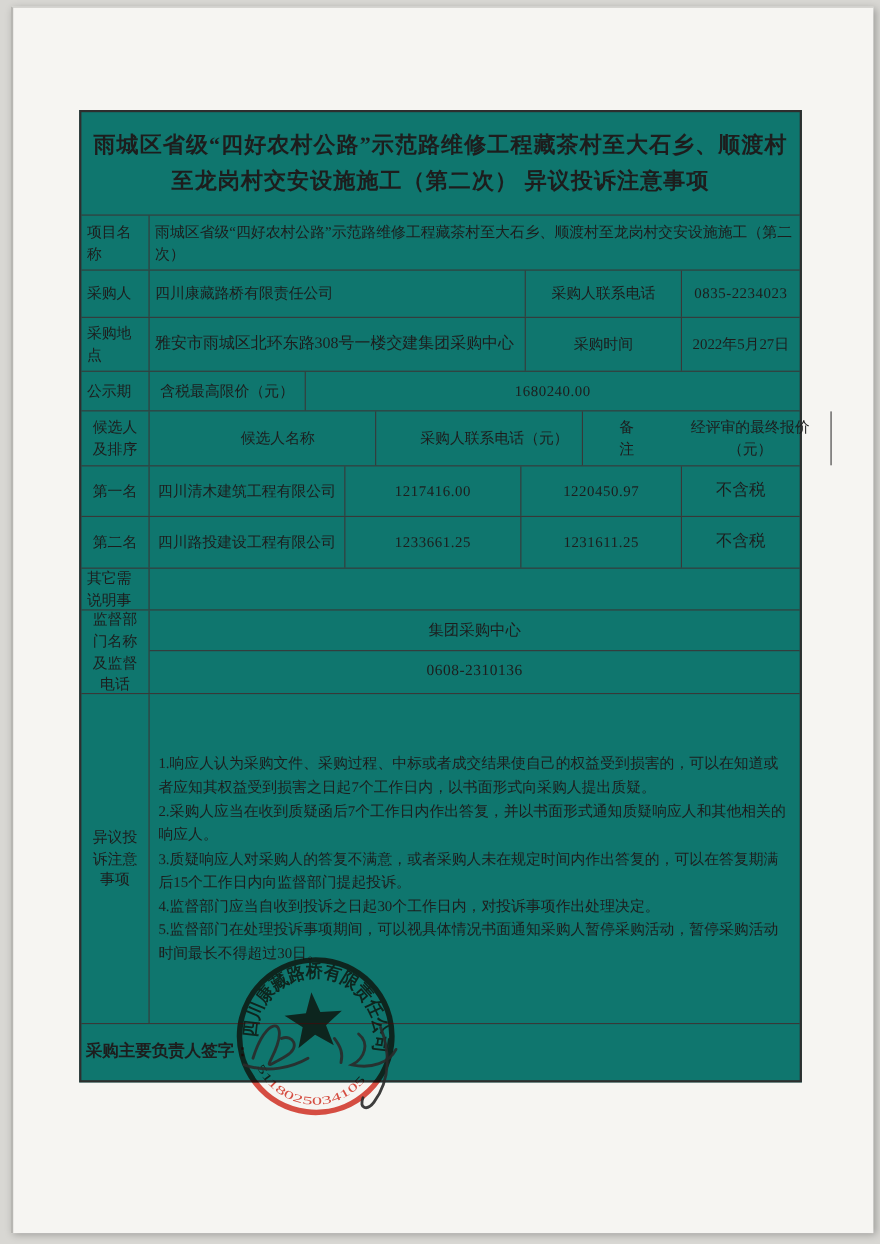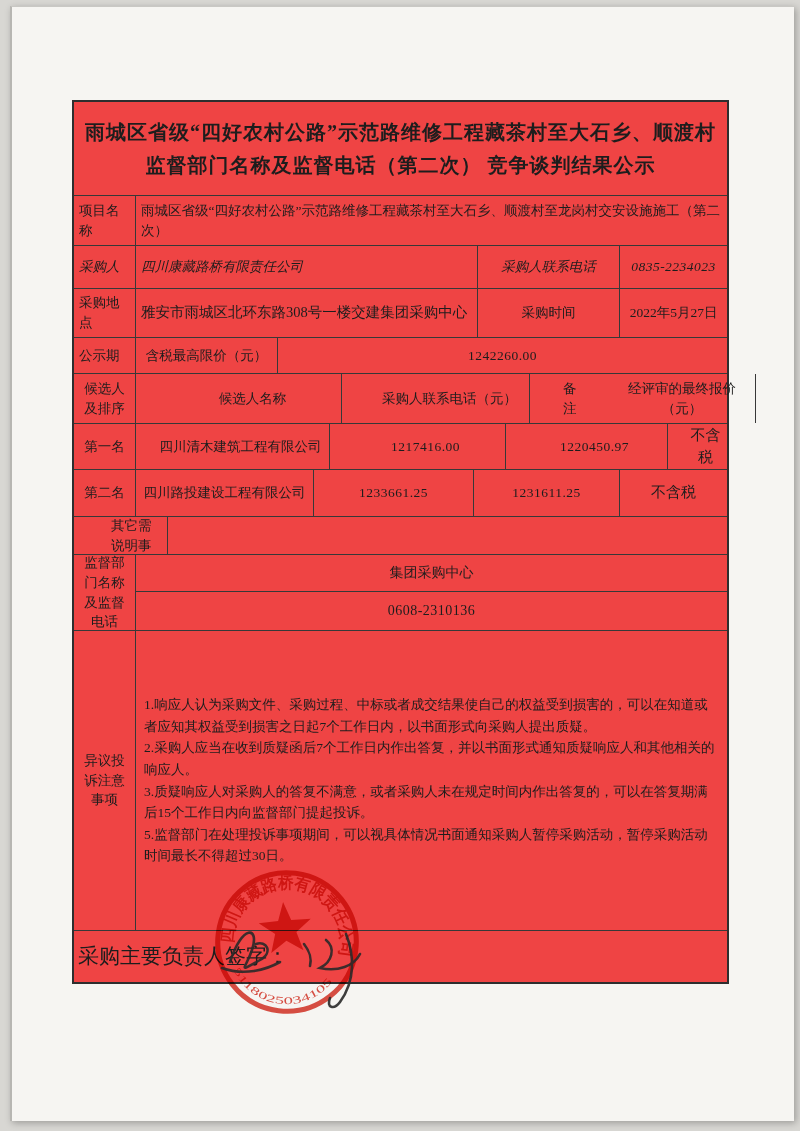--- a/index.html
+++ b/index.html
@@ -11,21 +11,21 @@
   }
   .page{
     position:absolute;left:10px;top:6px;width:782px;height:1114px;
     background:#f6f5f2;
     border-left:2px solid #b7b6b2;
     border-top:1px solid #c9c8c4;
     box-shadow:2px 2px 7px rgba(0,0,0,.28);
   }
   .tbl{
     position:absolute;left:60px;top:93px;width:657px;height:884px;
-    border:2px solid #2e2e2e;background:#ef4444;
+    border:2px solid #2e2e2e;background:#0f766e;
     display:flex;flex-direction:column;box-sizing:border-box;
   }
   .row{display:flex;border-bottom:1.5px solid #383838;box-sizing:border-box;flex:0 0 auto;}
   .row.last{border-bottom:none;flex:1 1 auto;}
   .cell{
     border-right:1.5px solid #383838;box-sizing:border-box;
     display:flex;align-items:center;justify-content:center;
     text-align:center;padding:2px 5px;font-size:13.5px;line-height:1.45;
   }
   .cell.end{border-right:none;}
@@ -46,21 +46,21 @@
   .note-val{font-size:15px;}
   .sup-right{flex:1 1 auto;display:flex;flex-direction:column;}
   .sup-sub{display:flex;align-items:center;justify-content:center;font-size:14px;}
   .sup-sub.first{height:37px;border-bottom:1.5px solid #383838;box-sizing:border-box;}
   .sup-sub.second{flex:1;}
   .notices-cell{
     flex:1;border-right:none;display:flex;flex-direction:column;justify-content:center;
     text-align:left;padding:8px 10px 8px 8px;font-size:13.5px;line-height:1.6;
   }
   .notices-cell p{margin:0;}
-  .sig-cell{font-size:21px;padding-left:4px;}
+  .sig-cell{font-size:15px;padding-left:4px;font-weight:bold;}
   .seal{
     position:absolute;left:163px;top:823px;width:224px;height:224px;
     mix-blend-mode:multiply;opacity:.88;
     transform:rotate(7deg);
     pointer-events:none;
   }
   .sig{
     position:absolute;left:196px;top:903px;width:210px;height:110px;
     pointer-events:none;
   }
@@ -68,92 +68,93 @@
 </head>
 <body>
 
 <div class="page">
 
   <div class="tbl">
 
     <div class="row" style="height:94px;">
       <div class="title-cell">
         <div>雨城区省级“四好农村公路”示范路维修工程藏茶村至大石乡、顺渡村</div>
-        <div>监督部门名称及监督电话（第二次） 竞争谈判结果公示</div>
+        <div>至龙岗村交安设施施工（第二次） 异议投诉注意事项</div>
       </div>
     </div>
 
     <div class="row" style="height:50px;">
       <div class="cell left w-label">项目名称</div>
       <div class="cell left grow end">雨城区省级“四好农村公路”示范路维修工程藏茶村至大石乡、顺渡村至龙岗村交安设施施工（第二次）</div>
     </div>
 
-    <div class="row" style="height:43px;font-style:italic;">
+    <div class="row" style="height:43px;">
       <div class="cell left w-label">采购人</div>
       <div class="cell left w-b2">四川康藏路桥有限责任公司</div>
       <div class="cell w-b3">采购人联系电话</div>
       <div class="cell grow end num">0835-2234023</div>
     </div>
 
     <div class="row" style="height:49px;">
       <div class="cell left w-label">采购地点</div>
       <div class="cell left w-b2 addr">雅安市雨城区北环东路308号一楼交建集团采购中心</div>
       <div class="cell w-b3">采购时间</div>
       <div class="cell grow end">2022年5月27日</div>
     </div>
 
     <div class="row" style="height:36px;">
       <div class="cell left w-label">公示期</div>
       <div class="cell w-b3">含税最高限价（元）</div>
-      <div class="cell grow end num">1242260.00</div>
+      <div class="cell grow end num">1680240.00</div>
     </div>
 
     <div class="row" style="height:50px;gap:28px;">
       <div class="cell w-label">候选人及排序</div>
       <div class="cell w-c2">候选人名称</div>
       <div class="cell w-c3">采购人联系电话（元）</div>
       <div class="cell grow end">备注</div>
       <div class="cell w-c4">经评审的最终报价（元）</div>
     </div>
 
-    <div class="row" style="height:46px;gap:16px;">
+    <div class="row" style="height:46px;">
       <div class="cell w-label">第一名</div>
       <div class="cell w-c2">四川清木建筑工程有限公司</div>
       <div class="cell w-c3 num">1217416.00</div>
       <div class="cell w-c4 num">1220450.97</div>
       <div class="cell grow end note-val">不含税</div>
     </div>
 
     <div class="row" style="height:47px;">
       <div class="cell w-label">第二名</div>
       <div class="cell w-c2">四川路投建设工程有限公司</div>
       <div class="cell w-c3 num">1233661.25</div>
       <div class="cell w-c4 num">1231611.25</div>
       <div class="cell grow end note-val">不含税</div>
     </div>
 
-    <div class="row" style="height:38px;padding-left:32px;">
+    <div class="row" style="height:38px;">
       <div class="cell left w-label">其它需说明事</div>
       <div class="cell left grow end"></div>
     </div>
 
     <div class="row" style="height:76px;">
       <div class="cell w-label">监督部门名称及监督电话</div>
       <div class="sup-right">
         <div class="sup-sub first">集团采购中心</div>
         <div class="sup-sub second num">0608-2310136</div>
       </div>
     </div>
 
     <div class="row" style="height:300px;">
       <div class="cell w-label">异议投诉注意事项</div>
       <div class="notices-cell">
         <p>1.响应人认为采购文件、采购过程、中标或者成交结果使自己的权益受到损害的，可以在知道或者应知其权益受到损害之日起7个工作日内，以书面形式向采购人提出质疑。</p>
         <p>2.采购人应当在收到质疑函后7个工作日内作出答复，并以书面形式通知质疑响应人和其他相关的响应人。</p>
         <p>3.质疑响应人对采购人的答复不满意，或者采购人未在规定时间内作出答复的，可以在答复期满后15个工作日内向监督部门提起投诉。</p>
+        <p>4.监督部门应当自收到投诉之日起30个工作日内，对投诉事项作出处理决定。</p>
         <p>5.监督部门在处理投诉事项期间，可以视具体情况书面通知采购人暂停采购活动，暂停采购活动时间最长不得超过30日。</p>
       </div>
     </div>
 
     <div class="row last">
       <div class="cell left grow end sig-cell">采购主要负责人签字：</div>
     </div>
 
   </div>
 

